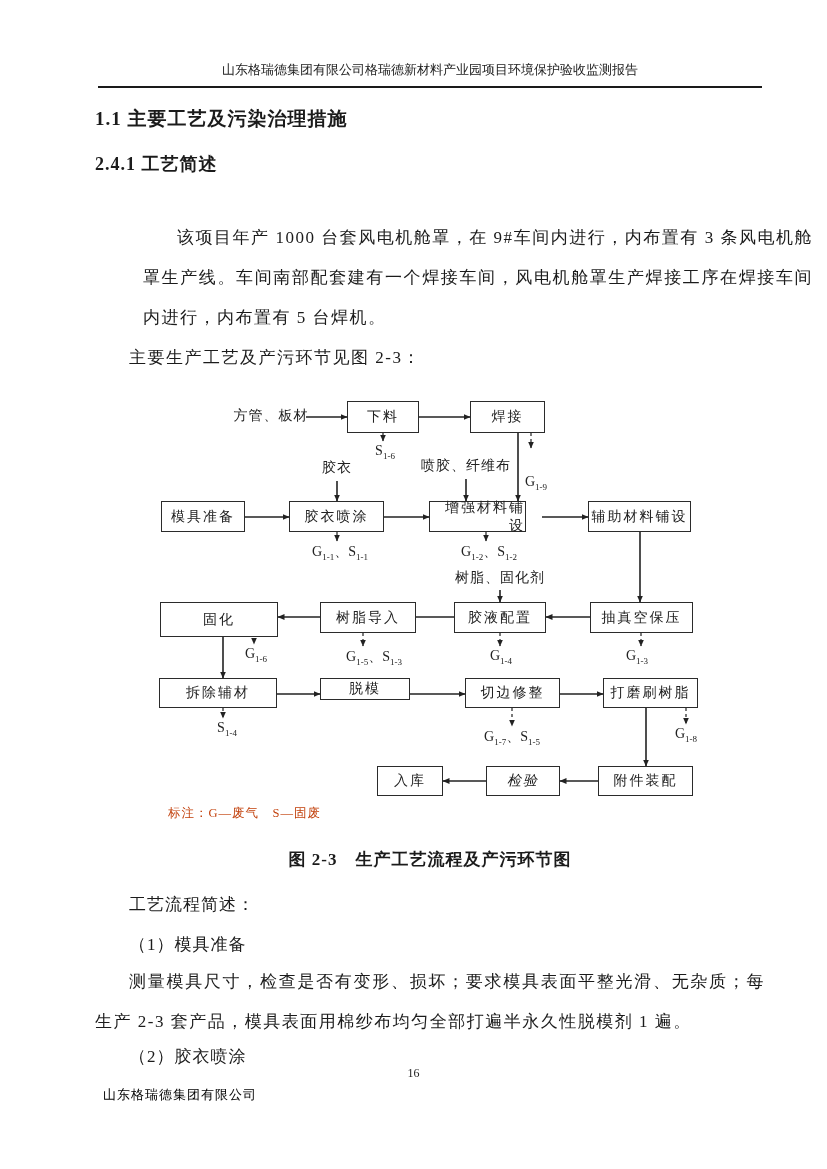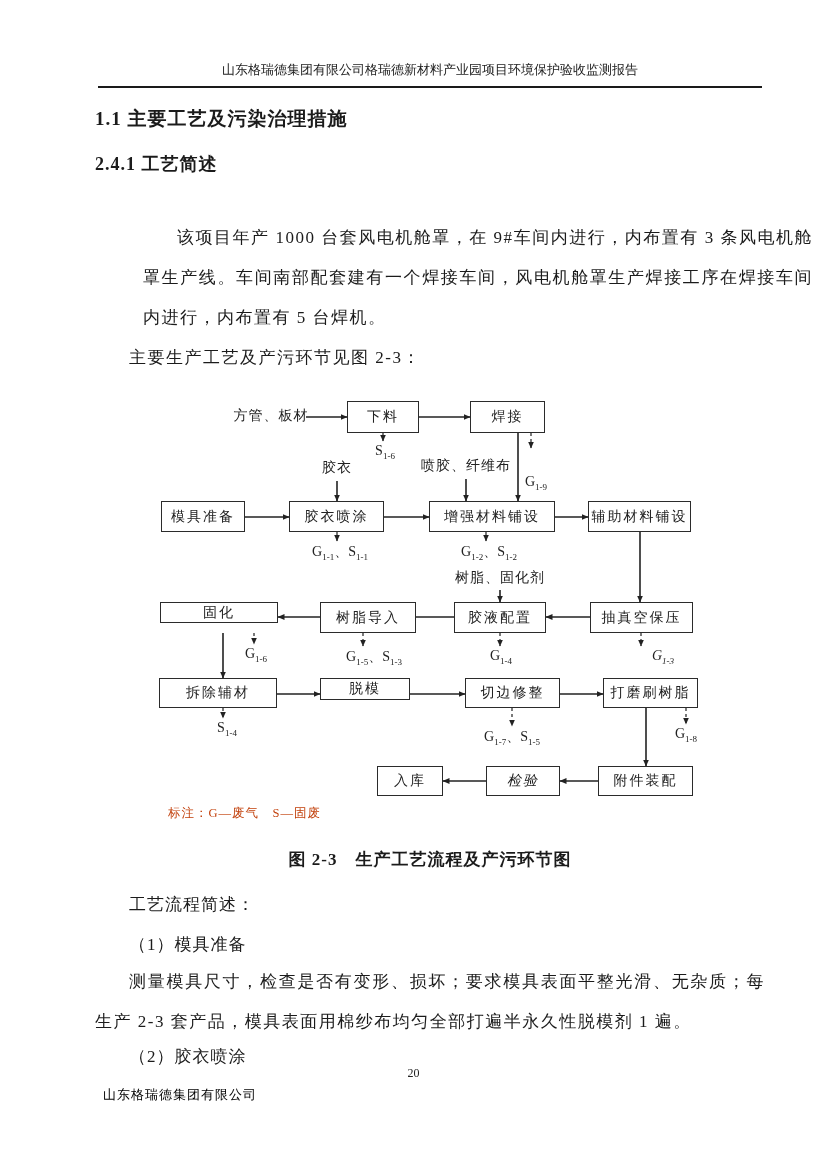--- a/index.html
+++ b/index.html
@@ -82,23 +82,23 @@
         <line x1="641" y1="243" x2="641" y2="256" stroke="#222" stroke-width="1.2" stroke-dasharray="3,3" marker-end="url(#ah)"></line>
         <line x1="223" y1="318" x2="223" y2="328" stroke="#222" stroke-width="1.2" stroke-dasharray="3,3" marker-end="url(#ah)"></line>
         <line x1="512" y1="318" x2="512" y2="336" stroke="#222" stroke-width="1.2" stroke-dasharray="3,3" marker-end="url(#ah)"></line>
         <line x1="686" y1="318" x2="686" y2="334" stroke="#222" stroke-width="1.2" stroke-dasharray="3,3" marker-end="url(#ah)"></line>
       </svg>
     <div class="fnote" style="left:168px;top:415px;">标注：G—废气　S—固废</div>
   <div class="fbox" style="left: 347px; top: 11px; width: 72px; height: 32px;">下料</div>
       <div class="fbox" style="left: 470px; top: 11px; width: 75px; height: 32px;">焊接</div>
       <div class="fbox" style="left: 161px; top: 111px; width: 84px; height: 31px;">模具准备</div>
       <div class="fbox" style="left: 289px; top: 111px; width: 95px; height: 31px;">胶衣喷涂</div>
-      <div class="fbox" style="left: 429px; top: 111px; width: 126px; height: 31px;">增强材料铺设</div>
+      <div class="fbox" style="left: 429px; top: 111px; width: 97px; height: 31px; text-align: right;">增强材料铺设</div>
       <div class="fbox" style="left: 588px; top: 111px; width: 103px; height: 31px;">辅助材料铺设</div>
-      <div class="fbox" style="left: 160px; top: 212px; width: 118px; height: 21px;">固化</div>
+      <div class="fbox" style="left: 160px; top: 212px; width: 118px; height: 35px;">固化</div>
       <div class="fbox" style="left: 320px; top: 212px; width: 96px; height: 31px;">树脂导入</div>
       <div class="fbox" style="left: 454px; top: 212px; width: 92px; height: 31px;">胶液配置</div>
       <div class="fbox" style="left: 590px; top: 212px; width: 103px; height: 31px;">抽真空保压</div>
       <div class="fbox" style="left: 159px; top: 288px; width: 118px; height: 30px;">拆除辅材</div>
       <div class="fbox" style="left: 320px; top: 288px; width: 90px; height: 22px;">脱模</div>
       <div class="fbox" style="left: 465px; top: 288px; width: 95px; height: 30px;">切边修整</div>
       <div class="fbox" style="left: 603px; top: 288px; width: 95px; height: 30px;">打磨刷树脂</div>
       <div class="fbox" style="left: 377px; top: 376px; width: 66px; height: 30px;">入库</div>
       <div class="fbox" style="left: 486px; top: 376px; width: 74px; height: 30px; font-style: italic;">检验</div>
       <div class="fbox" style="left: 598px; top: 376px; width: 95px; height: 30px;">附件装配</div>
@@ -106,27 +106,27 @@
       <div class="flabel" style="left: 337px; top: 69px;">胶衣</div>
       <div class="flabel" style="left: 466px; top: 67px;">喷胶、纤维布</div>
       <div class="flabel" style="left: 500px; top: 179px;">树脂、固化剂</div>
       <div class="femit" style="left: 385px; top: 53px;">S<sub>1-6</sub></div>
       <div class="femit" style="left: 536px; top: 44px; margin-top: 40px;">G<sub>1-9</sub></div>
       <div class="femit" style="left: 340px; top: 153px;">G<sub>1-1</sub>、S<sub>1-1</sub></div>
       <div class="femit" style="left: 489px; top: 153px;">G<sub>1-2</sub>、S<sub>1-2</sub></div>
       <div class="femit" style="left: 256px; top: 256px;">G<sub>1-6</sub></div>
       <div class="femit" style="left: 374px; top: 258px;">G<sub>1-5</sub>、S<sub>1-3</sub></div>
       <div class="femit" style="left: 501px; top: 258px;">G<sub>1-4</sub></div>
-      <div class="femit" style="left: 663px; top: 258px; font-style: italic;">G<sub>1-3</sub></div>
+      <div class="femit" style="left: 637px; top: 258px;">G<sub>1-3</sub></div>
       <div class="femit" style="left: 227px; top: 330px;">S<sub>1-4</sub></div>
       <div class="femit" style="left: 512px; top: 338px;">G<sub>1-7</sub>、S<sub>1-5</sub></div>
       <div class="femit" style="left: 686px; top: 336px;">G<sub>1-8</sub></div>
     </div>
 
   <div class="abs fig-caption">图 2-3　生产工艺流程及产污环节图</div>
   <div class="abs flow-intro">工艺流程简述：</div>
   <div class="abs step-heading step1">（1）模具准备</div>
   <div class="abs body-para step1-para">测量模具尺寸，检查是否有变形、损坏；要求模具表面平整光滑、无杂质；每生产 2-3 套产品，模具表面用棉纱布均匀全部打遍半永久性脱模剂 1 遍。</div>
   <div class="abs step-heading step2">（2）胶衣喷涂</div>
 
-  <div class="abs page-num">20</div>
+  <div class="abs page-num">16</div>
   <div class="abs footer">山东格瑞德集团有限公司</div>
 </div>
 
 </body></html>

